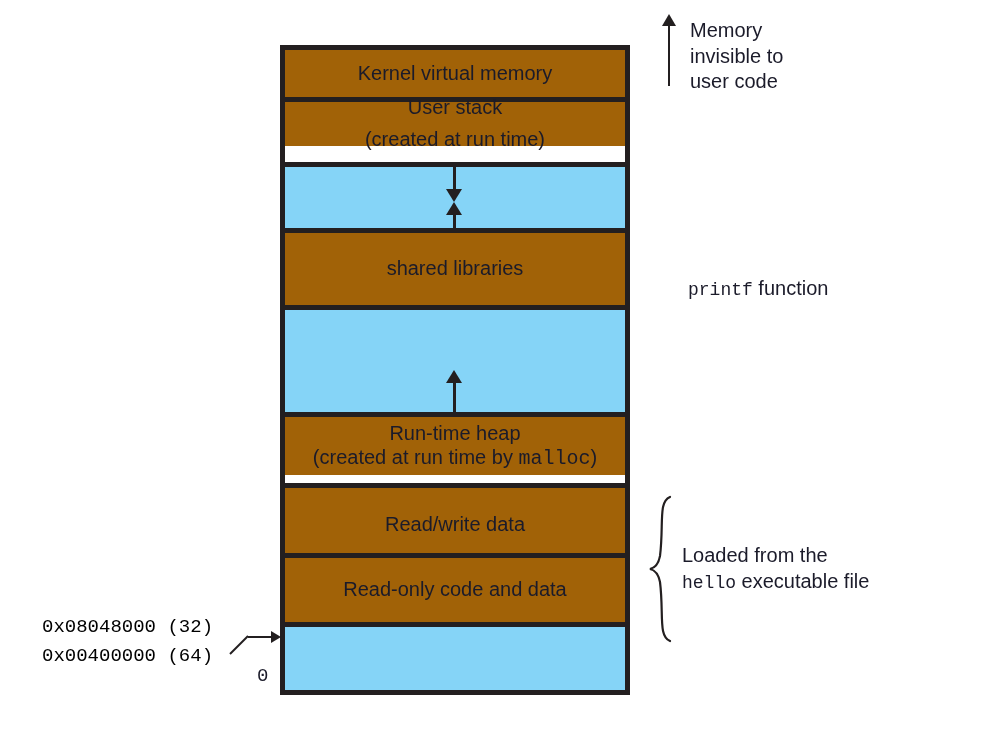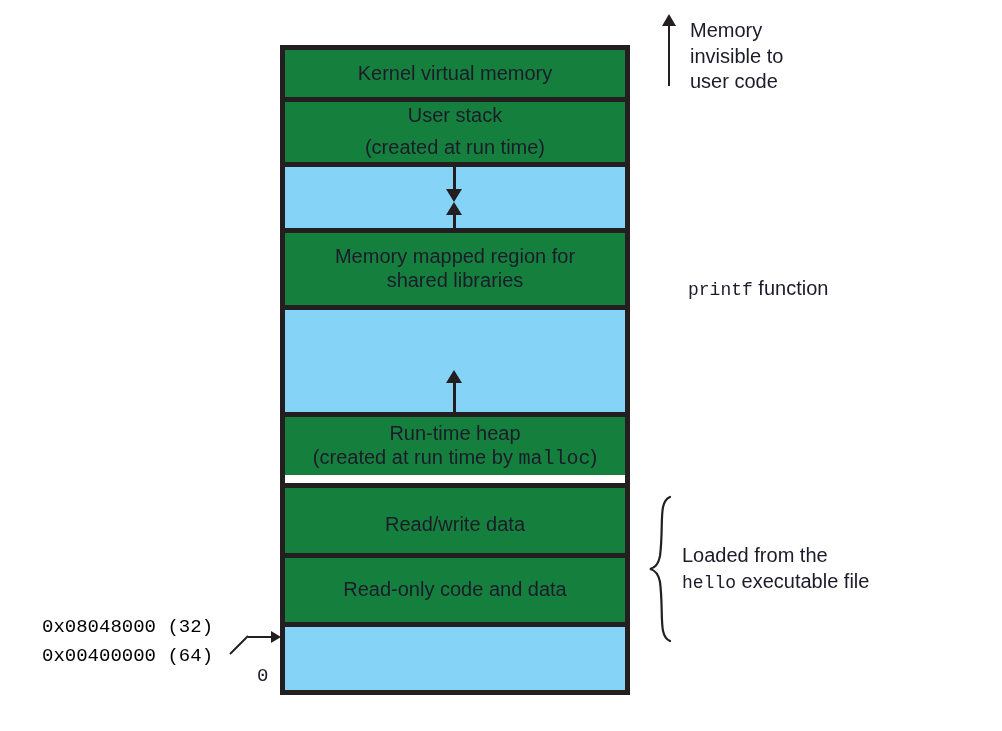--- a/index.html
+++ b/index.html
@@ -40,21 +40,21 @@
     box-sizing: border-box;
     display: flex;
     flex-direction: column;
     align-items: center;
     justify-content: center;
     text-align: center;
     line-height: 1.18;
     font-size: 20px;
     color: #1b1b2a;
   }
-  .fill-gray { background: #15803d; }
+  .fill-gray { background: #a16207; }
   .fill-blue { background: #85d4f7; }
   .divider {
     position: absolute;
     left: 0;
     width: 100%;
     height: 5px;
     background: #231f20;
   }
   .mono {
     font-family: "Liberation Mono", "DejaVu Sans Mono", monospace;
@@ -145,38 +145,37 @@
 
 <div id="stage">
 
   <div class="mem-column">
 
     <div class="mem-row fill-gray" style="top:0px; height:47px;">
       <span class="row-line">Kernel virtual memory</span>
     </div>
     <div class="divider" style="top:47px;"></div>
 
-    <div class="mem-row fill-gray" style="top:52px; height:60px;gap:8px;">
+    <div class="mem-row fill-gray" style="top:52px; height:44px;gap:8px;">
       <span class="row-line">User stack</span>
       <span class="row-line">(created at run time)</span>
     </div>
     <div class="divider" style="top:112px;"></div>
 
     <div class="mem-row fill-blue" style="top:117px; height:61px;">
     </div>
 
     <div class="vline" style="left:168px; top:117px; height:24px;"></div>
     <div class="arrow-head arrow-down" style="left:161px; top:139px;"></div>
 
     <div class="vline" style="left:168px; top:155px; height:23px;"></div>
     <div class="arrow-head arrow-up" style="left:161px; top:152px;"></div>
     <div class="divider" style="top:178px;"></div>
 
     <div class="mem-row fill-gray" style="top:183px; height:72px;">
-      <span class="row-line">Memory mapped region for</span>
       <span class="row-line">shared libraries</span>
     </div>
     <div class="divider" style="top:255px;"></div>
 
     <div class="mem-row fill-blue" style="top:260px; height:102px;">
     </div>
     <div class="vline" style="left:168px; top:323px; height:39px;"></div>
     <div class="arrow-head arrow-up" style="left:161px; top:320px;"></div>
     <div class="divider" style="top:362px;"></div>
 

